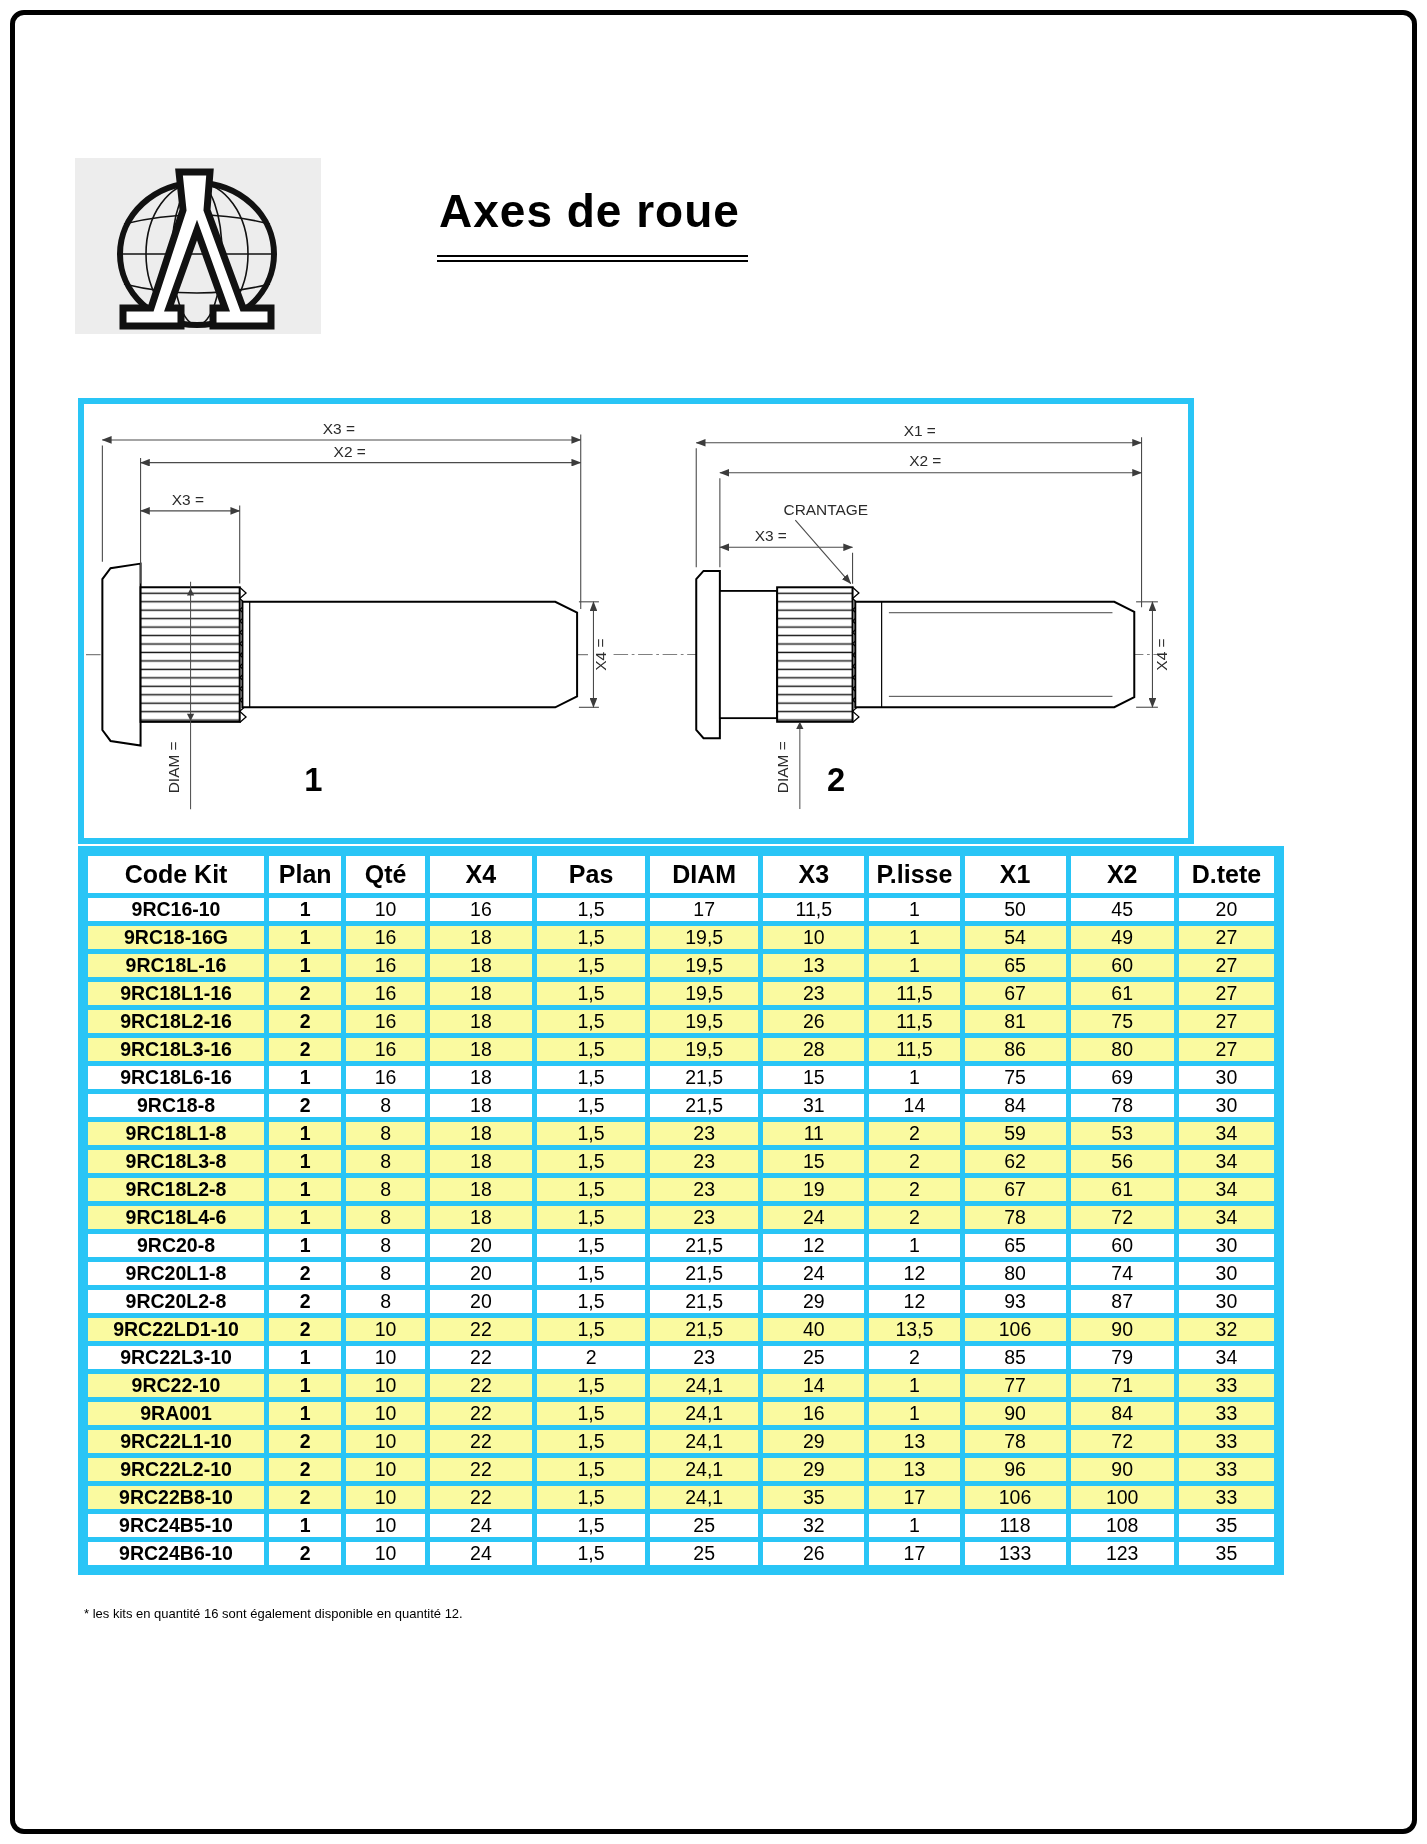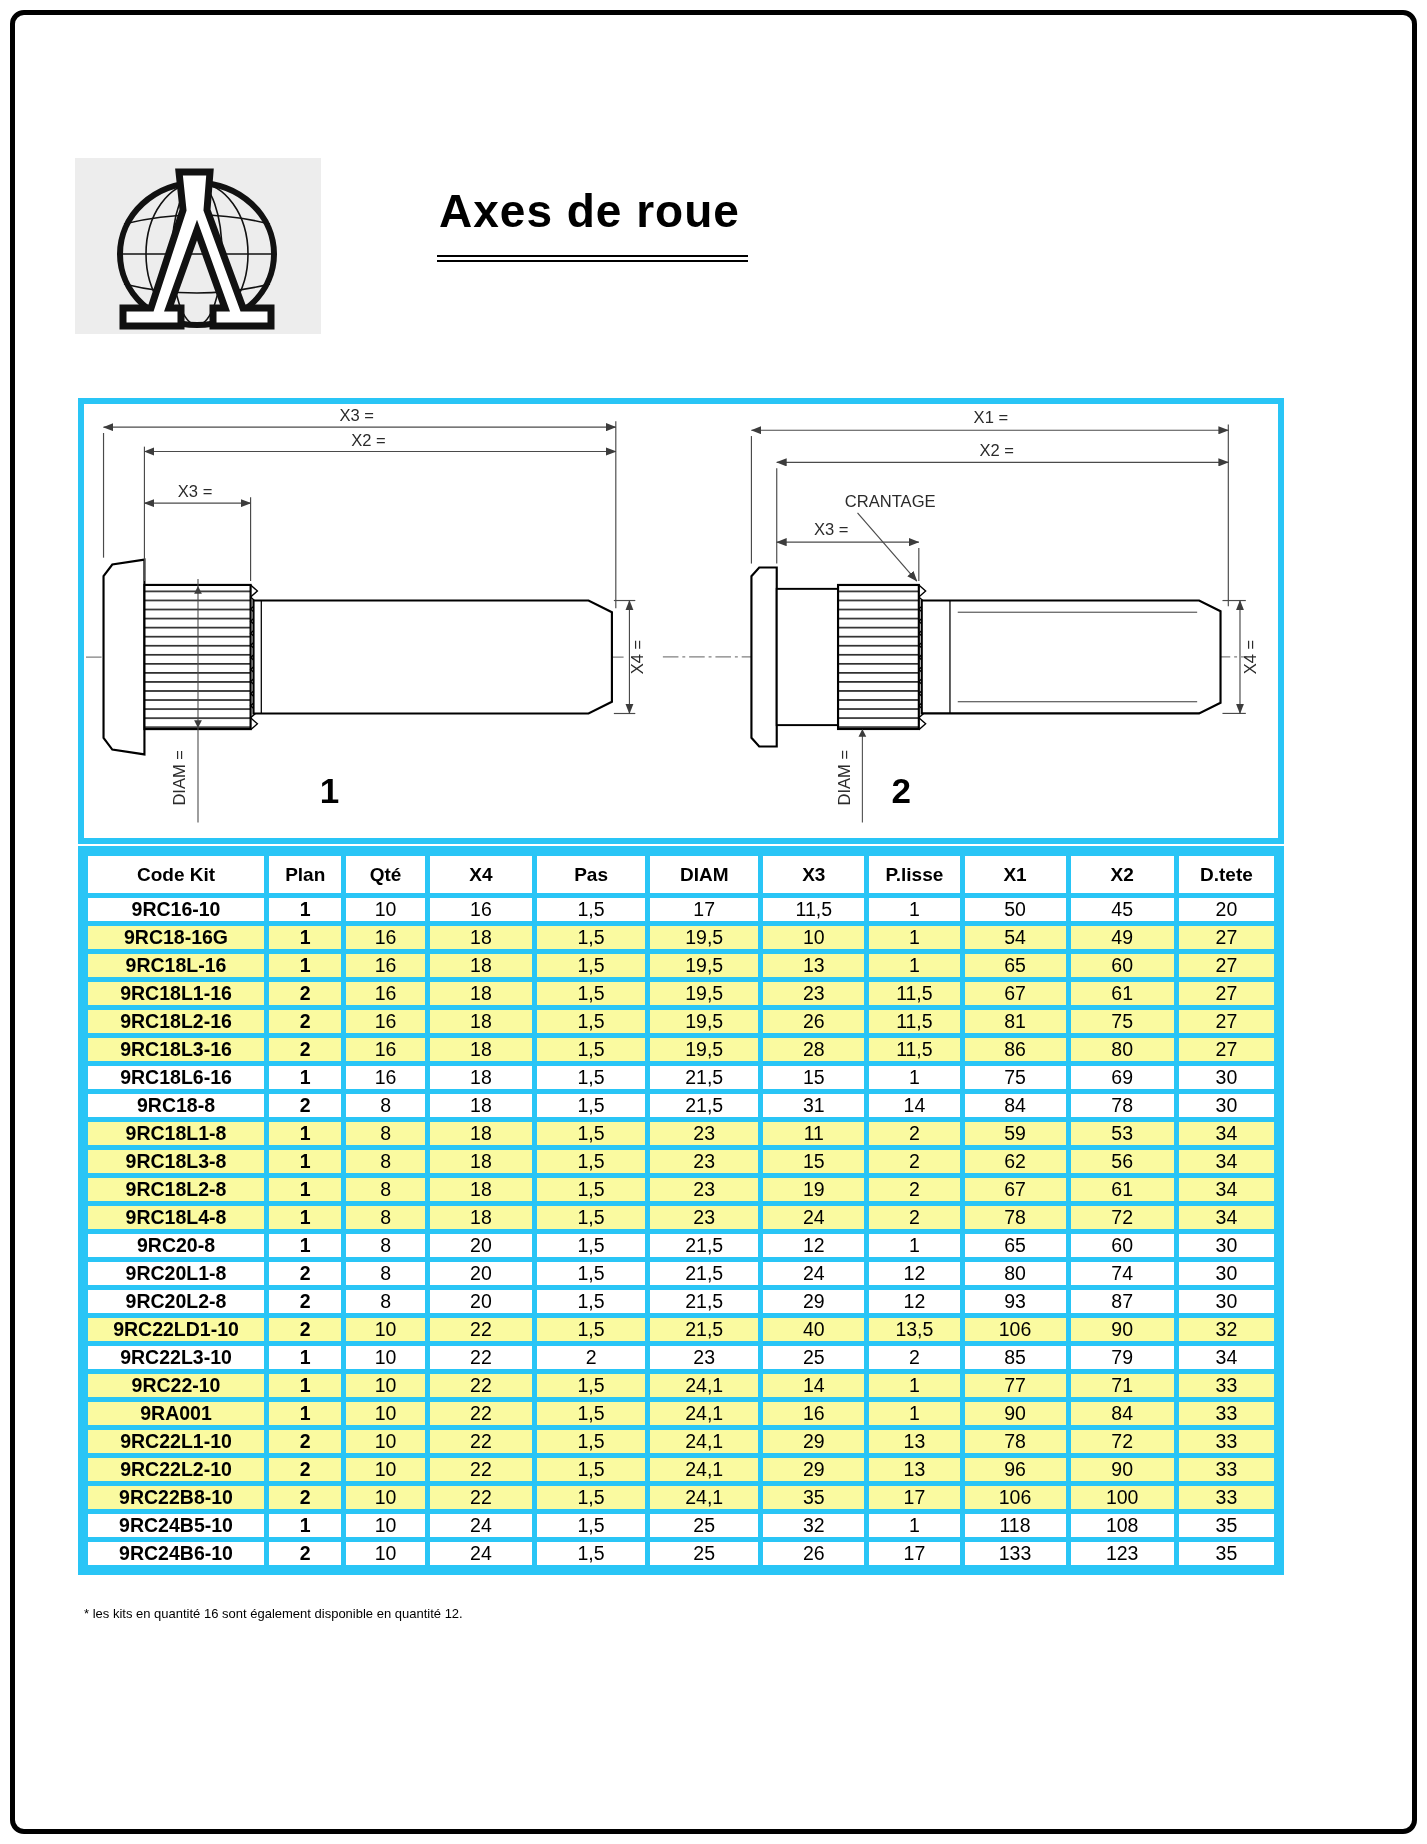--- a/index.html
+++ b/index.html
@@ -4,30 +4,30 @@
 <style>
   html,body{margin:0;padding:0;background:#fff;}
   .page{position:relative;width:1427px;height:1844px;background:#fff;overflow:hidden;
         font-family:"Liberation Sans",sans-serif;color:#000;}
   .page-border{position:absolute;left:10px;top:10px;right:10px;bottom:10px;
         border:5px solid #000;border-radius:14px;pointer-events:none;}
   .logo{position:absolute;left:75px;top:158px;width:246px;height:176px;background:#ededed;}
   .logo svg{display:block;}
   .page-title{position:absolute;left:437px;top:184px;font-size:46px;font-weight:700;
         letter-spacing:1px;border-bottom:7px double #000;padding:0 8px 17px 2px;}
-  .figure-panel{position:absolute;left:78px;top:398px;width:1206px;height:446px;
+  .figure-panel{position:absolute;left:78px;top:398px;width:1116px;height:446px;
         border:6px solid #29c5f6;box-sizing:border-box;background:#fff;
         display:flex;justify-content:space-between;padding:0 2px;}
   .figure-panel svg{display:block;height:432px;}
   .kit-table-wrap{position:absolute;left:78px;top:846px;width:1206px;
         border:5px solid #29c5f6;box-sizing:border-box;background:#29c5f6;}
   table.kit{width:100%;border-collapse:collapse;table-layout:fixed;}
   table.kit th,table.kit td{border:5px solid #29c5f6;background:#fff;text-align:center;
         font-size:19.5px;height:23px;padding:0 2px;line-height:1.05;overflow:hidden;white-space:nowrap;}
-  table.kit th{font-size:19px;height:37px;font-weight:700;}
+  table.kit th{font-size:25px;height:37px;font-weight:700;}
   table.kit td.b{font-weight:700;text-align:center;}
   table.kit tr.hl td{background:#fafaa0;}
   col.w0{width:15.2%}col.w1{width:6.5%}col.w2{width:7.0%}col.w3{width:9.0%}
   col.w4{width:9.5%}col.w5{width:9.5%}col.w6{width:8.9%}col.w7{width:8.0%}
   col.w8{width:8.9%}col.w9{width:9.1%}col.w10{width:8.4%}
   .footnote{position:absolute;left:84px;top:1606px;font-size:13px;}
   .dimtxt{font-size:17px;fill:#2b2b2b;font-family:"Liberation Sans",sans-serif;}
   .fignum{font-size:36px;font-weight:700;fill:#000;font-family:"Liberation Sans",sans-serif;}
 </style>
 </head>
@@ -344,21 +344,21 @@
             <td>18</td>
             <td>1,5</td>
             <td>23</td>
             <td>19</td>
             <td>2</td>
             <td>67</td>
             <td>61</td>
             <td>34</td>
           </tr>
           <tr class="hl">
-            <td class="b">9RC18L4-8</td>
+            <td class="b">9RC18L4-6</td>
             <td class="b">1</td>
             <td>8</td>
             <td>18</td>
             <td>1,5</td>
             <td>23</td>
             <td>24</td>
             <td>2</td>
             <td>78</td>
             <td>72</td>
             <td>34</td>

